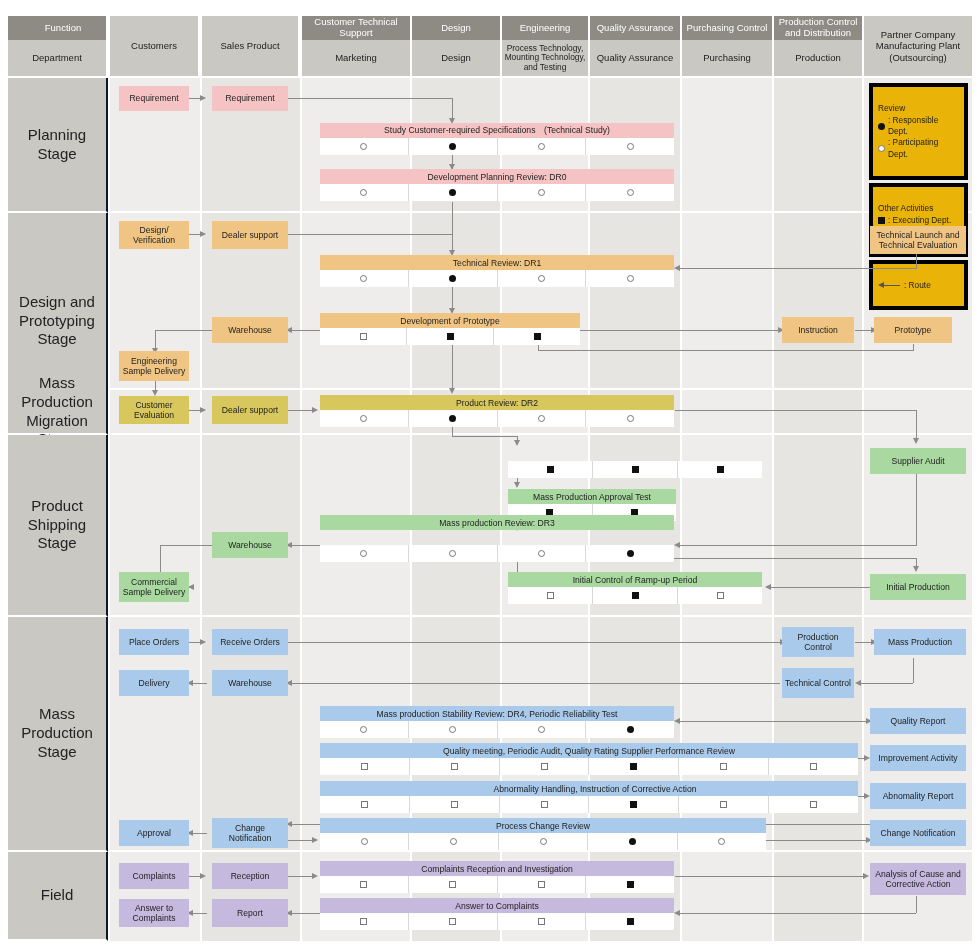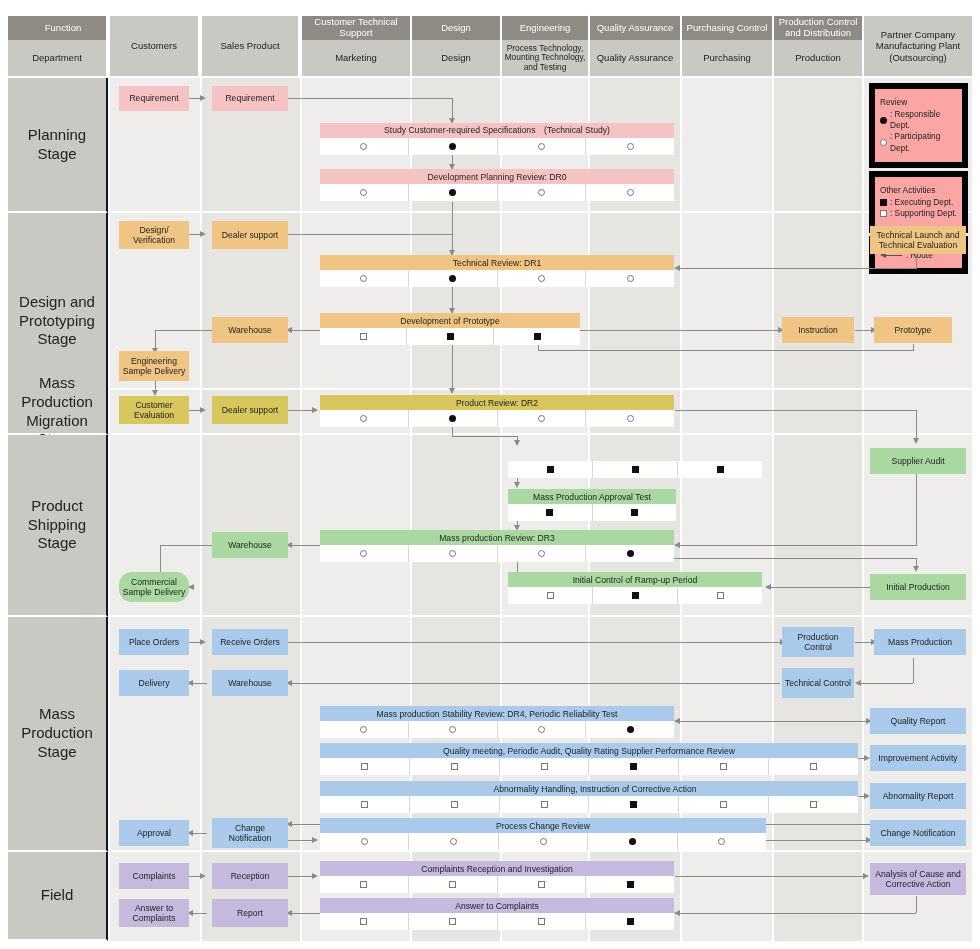--- a/index.html
+++ b/index.html
@@ -110,22 +110,22 @@
   .ln.v { width:1px; }
   .ar { position:absolute; width:0;height:0; }
   .ar.r { border-top:3.5px solid transparent;border-bottom:3.5px solid transparent;border-left:6px solid #8a8a8a; }
   .ar.l { border-top:3.5px solid transparent;border-bottom:3.5px solid transparent;border-right:6px solid #8a8a8a; }
   .ar.d { border-left:3.5px solid transparent;border-right:3.5px solid transparent;border-top:6px solid #8a8a8a; }
   .ar.u { border-left:3.5px solid transparent;border-right:3.5px solid transparent;border-bottom:6px solid #8a8a8a; }
 
   
   .legend { position:absolute; }
   .legend-box {
-    background:#fca5a5; border:6px solid #000000;
-    padding:8px 5px; margin-bottom:3px;
+    background:#eab308; border:4px solid #000000;
+    padding:16px 5px; margin-bottom:3px;
   }
   .legend-title { font-size:8.3px; margin-bottom:2px; }
   .legend-line { font-size:8.3px; display:flex; align-items:center; gap:3px; line-height:1.35; }
   .legend-line .sym { flex:none; }
   .legend-route { display:flex; align-items:center; gap:4px; font-size:8.3px; }
   .route-arrow { display:inline-block; position:relative; width:22px; height:8px; }
   .route-arrow .rl { position:absolute; left:4px; top:4px; width:18px; height:1px; background:#555; }
   .route-arrow .rh { position:absolute; left:0; top:0.5px; width:0;height:0;
     border-top:3.5px solid transparent;border-bottom:3.5px solid transparent;border-right:6px solid #555; }
 </style>
@@ -347,21 +347,21 @@
   <div class="node c-tan" style="left:212px;top:317px;width:76px;height:26px;">Warehouse</div>
   <div class="node c-tan" style="left:782px;top:317px;width:72px;height:26px;">Instruction</div>
   <div class="node c-tan" style="left:874px;top:317px;width:78px;height:26px;">Prototype</div>
   <div class="node c-tan" style="left:119px;top:351px;width:70px;height:30px;">Engineering Sample Delivery</div>
 
   <div class="node c-gold" style="left:119px;top:396px;width:70px;height:28px;">Customer Evaluation</div>
   <div class="node c-gold" style="left:212px;top:396px;width:76px;height:28px;">Dealer support</div>
 
   <div class="node c-green" style="left:870px;top:448px;width:96px;height:26px;">Supplier Audit</div>
   <div class="node c-green" style="left:212px;top:532px;width:76px;height:26px;">Warehouse</div>
-  <div class="node c-green" style="left:119px;top:572px;width:70px;height:30px;border-radius:13px;">Commercial Sample Delivery</div>
+  <div class="node c-green" style="left:119px;top:572px;width:70px;height:30px;">Commercial Sample Delivery</div>
   <div class="node c-green" style="left:870px;top:574px;width:96px;height:26px;">Initial Production</div>
 
   <div class="node c-blue" style="left:119px;top:629px;width:70px;height:26px;">Place Orders</div>
   <div class="node c-blue" style="left:212px;top:629px;width:76px;height:26px;">Receive Orders</div>
   <div class="node c-blue" style="left:782px;top:627px;width:72px;height:30px;">Production Control</div>
   <div class="node c-blue" style="left:874px;top:629px;width:92px;height:26px;">Mass Production</div>
 
   <div class="node c-blue" style="left:119px;top:670px;width:70px;height:26px;">Delivery</div>
   <div class="node c-blue" style="left:212px;top:670px;width:76px;height:26px;">Warehouse</div>
   <div class="node c-blue" style="left:782px;top:668px;width:72px;height:30px;">Technical Control</div>
@@ -471,21 +471,21 @@
   <div class="bar c-green" style="left:508px;top:489px;width:168px;height:15px;">Mass Production Approval Test</div>
   <div class="markrow" style="left:508px;top:504px;width:168px;height:17px;">
     <div class="markcell">
         <span class="sym filled-s"></span>
       </div>
     <div class="markcell">
         <span class="sym filled-s"></span>
       </div>
   </div>
 
-  <div class="bar c-green" style="left:320px;top:530px;width:354px;height:15px;">Mass production Review: DR3</div>
+  <div class="bar c-green" style="left:320px;top:515px;width:354px;height:15px;">Mass production Review: DR3</div>
   <div class="markrow" style="left:320px;top:545px;width:354px;height:17px;">
     <div class="markcell">
         <span class="sym open-c"></span>
       </div>
     <div class="markcell">
         <span class="sym open-c"></span>
       </div>
     <div class="markcell">
         <span class="sym open-c"></span>
       </div>

